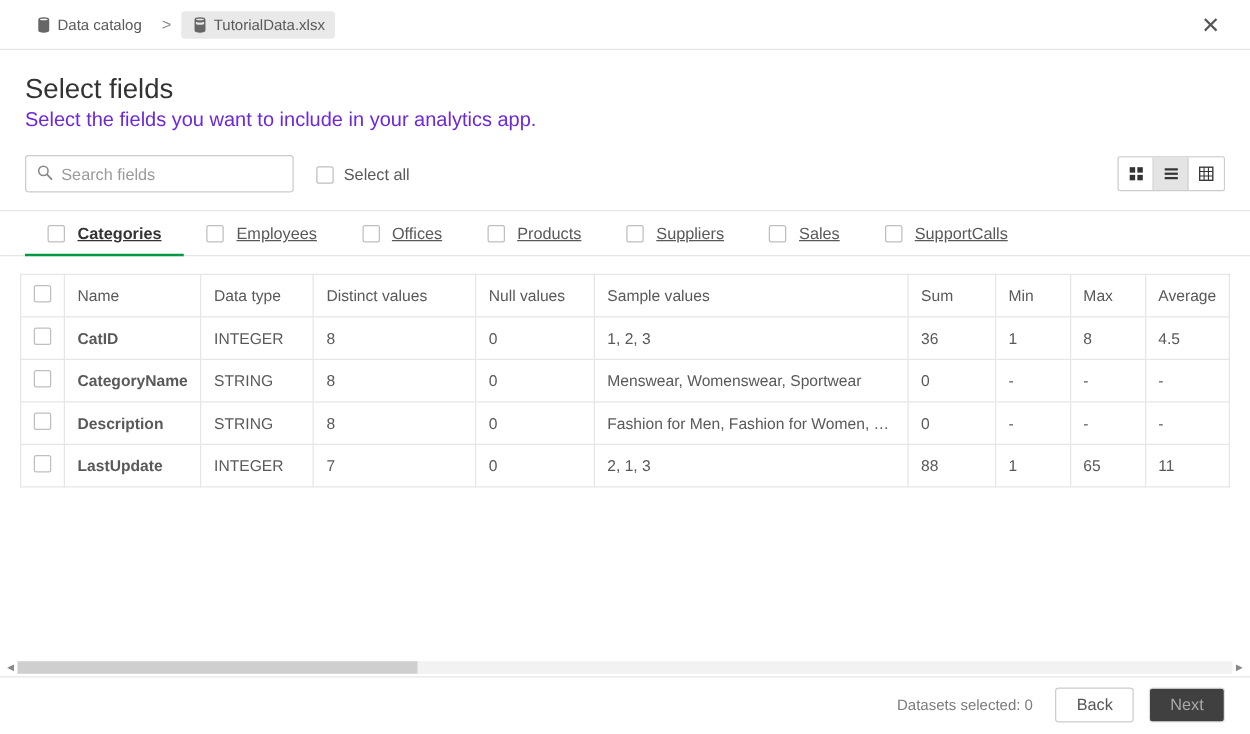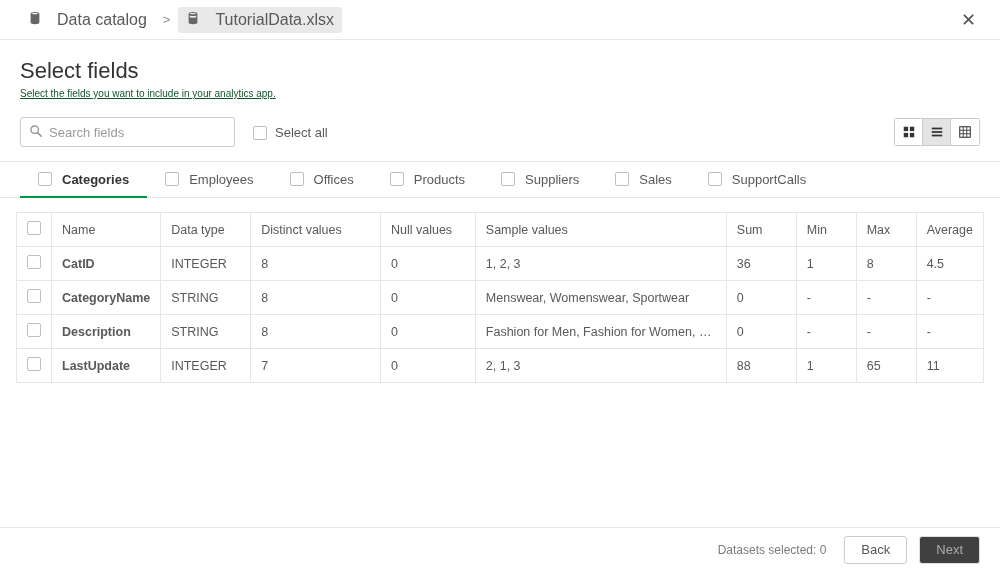--- a/index.html
+++ b/index.html
@@ -17,23 +17,23 @@
   .breadcrumb-row {
     display: flex;
     align-items: center;
     height: 40px;
     padding: 0 20px;
     border-bottom: 1px solid #e6e6e6;
     gap: 8px;
   }
   .breadcrumb-item {
     display: flex;
-    align-items: flex-start;
-    gap: 15px;
-    font-size: 16px;
+    align-items: flex-end;
+    gap: 4px;
+    font-size: 12px;
     color: #595959;
     padding: 4px 8px;
     border-radius: 3px;
   }
   .breadcrumb-item.current {
     background: #e9e9e9;
   }
   .breadcrumb-sep { color: #8f8f8f; }
   .close-x {
     margin-left: auto;
@@ -49,24 +49,23 @@
   
   .page-header {
     padding: 18px 20px 12px 20px;
   }
   .page-title {
     font-size: 22px;
     font-weight: 400;
     color: #333;
   }
   .page-subtitle {
-    font-size: 10px;
-    color: #14532d;
+    font-size: 16px;
+    color: #6d28d9;
     margin-top: 4px;
-    text-decoration: underline;
   }
   
   .toolbar {
     display: flex;
     align-items: center;
     padding: 6px 20px 14px 20px;
   }
   .search-box {
     display: flex;
     align-items: center;
@@ -125,26 +124,28 @@
     border-top: 1px solid #e6e6e6;
     border-bottom: 1px solid #e6e6e6;
   }
   .tabs {
     display: flex;
     padding: 0 20px;
     gap: 0;
   }
   .tab {
     display: flex;
+    align-items: center;
     gap: 10px;
     padding: 10px 18px;
     font-size: 13px;
     color: #595959;
     cursor: pointer;
     position: relative;
+    text-decoration: underline;
   }
   .tab.active {
     font-weight: 600;
     color: #333;
   }
   .tab.active::after {
     content: "";
     position: absolute;
     left: 0; right: 0; bottom: -1px;
     height: 2px;
@@ -208,21 +209,21 @@
   .hscroll .arrow-l, .hscroll .arrow-r {
     position: absolute;
     font-size: 9px;
     color: #888;
   }
   .hscroll .arrow-l { left: -10px; }
   .hscroll .arrow-r { right: -10px; }
   
   .footer {
     position: absolute;
-    bottom: 16px; left: 0; right: 0;
+    bottom: 2px; left: 0; right: 0;
     height: 44px;
     border-top: 1px solid #e6e6e6;
     display: flex;
     align-items: center;
     justify-content: flex-end;
     padding: 0 20px;
     gap: 12px;
     background: #fff;
   }
   .footer .status {

